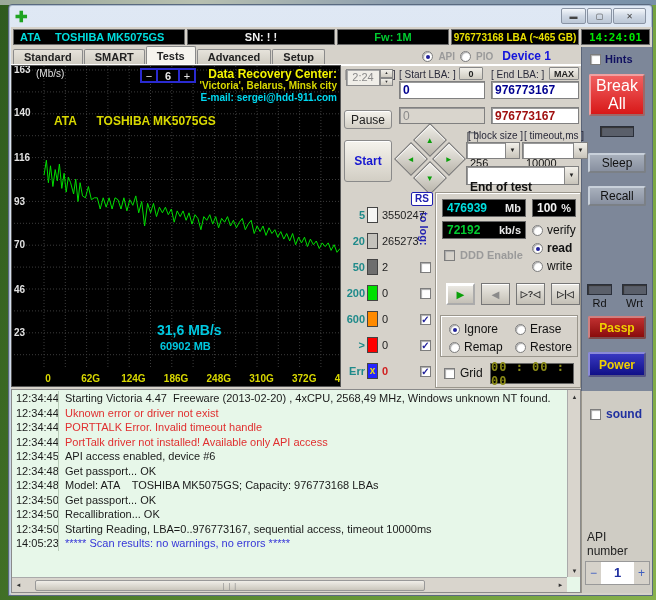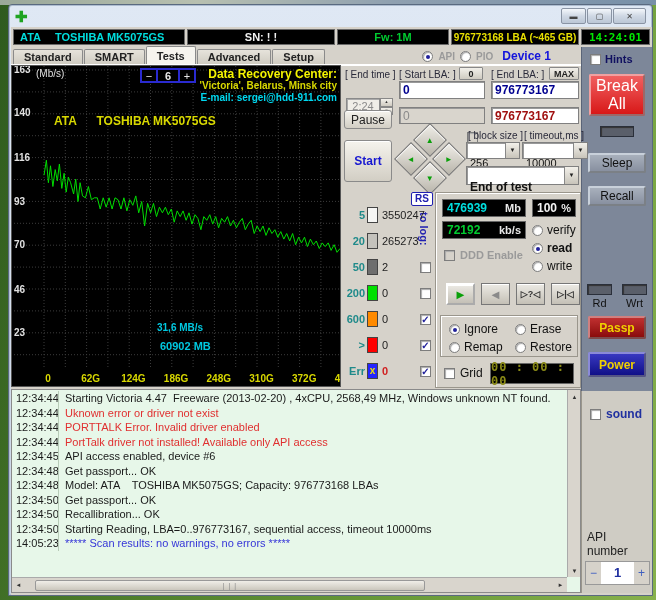--- a/index.html
+++ b/index.html
@@ -60,21 +60,21 @@
   .xtick{position:absolute;top:307px;width:28px;text-align:center;color:#d8d800;font-size:10px;font-weight:bold;}
   .zoom-widget{position:absolute;left:128px;top:2px;display:flex;border:1px solid #2a2ad0;height:15px;}
   .zoom-cell{color:#e8e8e8;font-size:11px;line-height:13px;text-align:center;background:#000;border:1px solid #2a2ad0;}
   .zoom-minus,.zoom-plus{width:16px;}
   .zoom-val{width:22px;font-weight:bold;}
   .banner{position:absolute;right:3px;top:2px;text-align:right;line-height:12px;}
   .banner .l1{color:#f4f400;font-weight:bold;font-size:12px;}
   .banner .l2{color:#d8d800;font-weight:bold;font-size:10px;}
   .banner .l3{color:#00d8f0;font-weight:bold;font-size:10px;}
   .drive-label{position:absolute;left:42px;top:48px;color:#d8d800;font-weight:bold;font-size:12px;white-space:pre;}
-  .overlay-speed{position:absolute;left:145px;top:256px;color:#00c8e0;font-weight:bold;font-size:10px;}
+  .overlay-speed{position:absolute;left:145px;top:256px;color:#00c8e0;font-weight:bold;font-size:14px;}
   .overlay-pos{position:absolute;left:148px;top:274px;color:#00c8e0;font-weight:bold;font-size:11px;}
   
   .controls{width:240px;height:322px;position:relative;background:#d6d2ca;border-top:1px solid #fff;}
   .blk-lbl{position:absolute;font-size:10px;color:#2a2a3a;white-space:nowrap;}
   .inp{position:absolute;background:#fff;border:1px solid #808080;box-shadow:inset 1px 1px 0 #999;
     font-weight:bold;color:#000090;font-size:12px;padding:1px 3px;white-space:nowrap;overflow:hidden;}
   .inp.red{color:#a01010;}
   .inp.dis{background:#d9d5cd;color:#8a8a8a;font-weight:normal;}
   .mini-btn{position:absolute;background:linear-gradient(#f2f0ea,#cfcbc1);border:1px solid #888;
     border-radius:1px;font-size:9px;font-weight:bold;text-align:center;color:#222;}
@@ -281,21 +281,21 @@
                 <span class="xtick" style="left: 150.1px;">186G</span>
                 <span class="xtick" style="left: 192.8px;">248G</span>
                 <span class="xtick" style="left: 235.5px;">310G</span>
                 <span class="xtick" style="left: 278.2px;">372G</span>
                 <span class="xtick" style="left: 320.9px;">434G</span>
               </div>
           </div>
 
           <div class="controls">
             <span class="blk-lbl" style="left:4px;top:3px">[ End time ]</span>
-            <div class="spinner" style="left:5px;top:32px">
+            <div class="spinner" style="left:5px;top:3px">
               <div class="spin-val">2:24</div>
               <div class="spin-col">
                 <div class="spin-b">▲</div>
                 <div class="spin-b">▼</div>
               </div>
             </div>
             <button class="push-btn" style="left:3px;top:44px;width:48px;height:19px">Pause</button>
             <button class="push-btn" style="left:3px;top:74px;width:48px;height:42px;color:#1818d0;font-weight:bold">Start</button>
 
             <span class="blk-lbl" style="left:58px;top:3px">[ Start LBA: ]</span>
@@ -458,21 +458,21 @@
                 <span class="log-text c-black">Starting Victoria 4.47  Freeware (2013-02-20) , 4xCPU, 2568,49 MHz, Windows unknown NT found.</span>
               </div>
               <div class="log-row">
                 <span class="log-time">12:34:44</span>
                 <span class="log-sep"></span>
                 <span class="log-text c-red">Uknown error or driver not exist</span>
               </div>
               <div class="log-row">
                 <span class="log-time">12:34:44</span>
                 <span class="log-sep"></span>
-                <span class="log-text c-red">PORTTALK Error. Invalid driver enabled</span>
+                <span class="log-text c-red">PORTTALK Error. Invalid timeout handle</span>
               </div>
               <div class="log-row">
                 <span class="log-time">12:34:44</span>
                 <span class="log-sep"></span>
                 <span class="log-text c-red">PortTalk driver not installed! Available only API access</span>
               </div>
               <div class="log-row">
                 <span class="log-time">12:34:45</span>
                 <span class="log-sep"></span>
                 <span class="log-text c-black">API access enabled, device #6</span>

